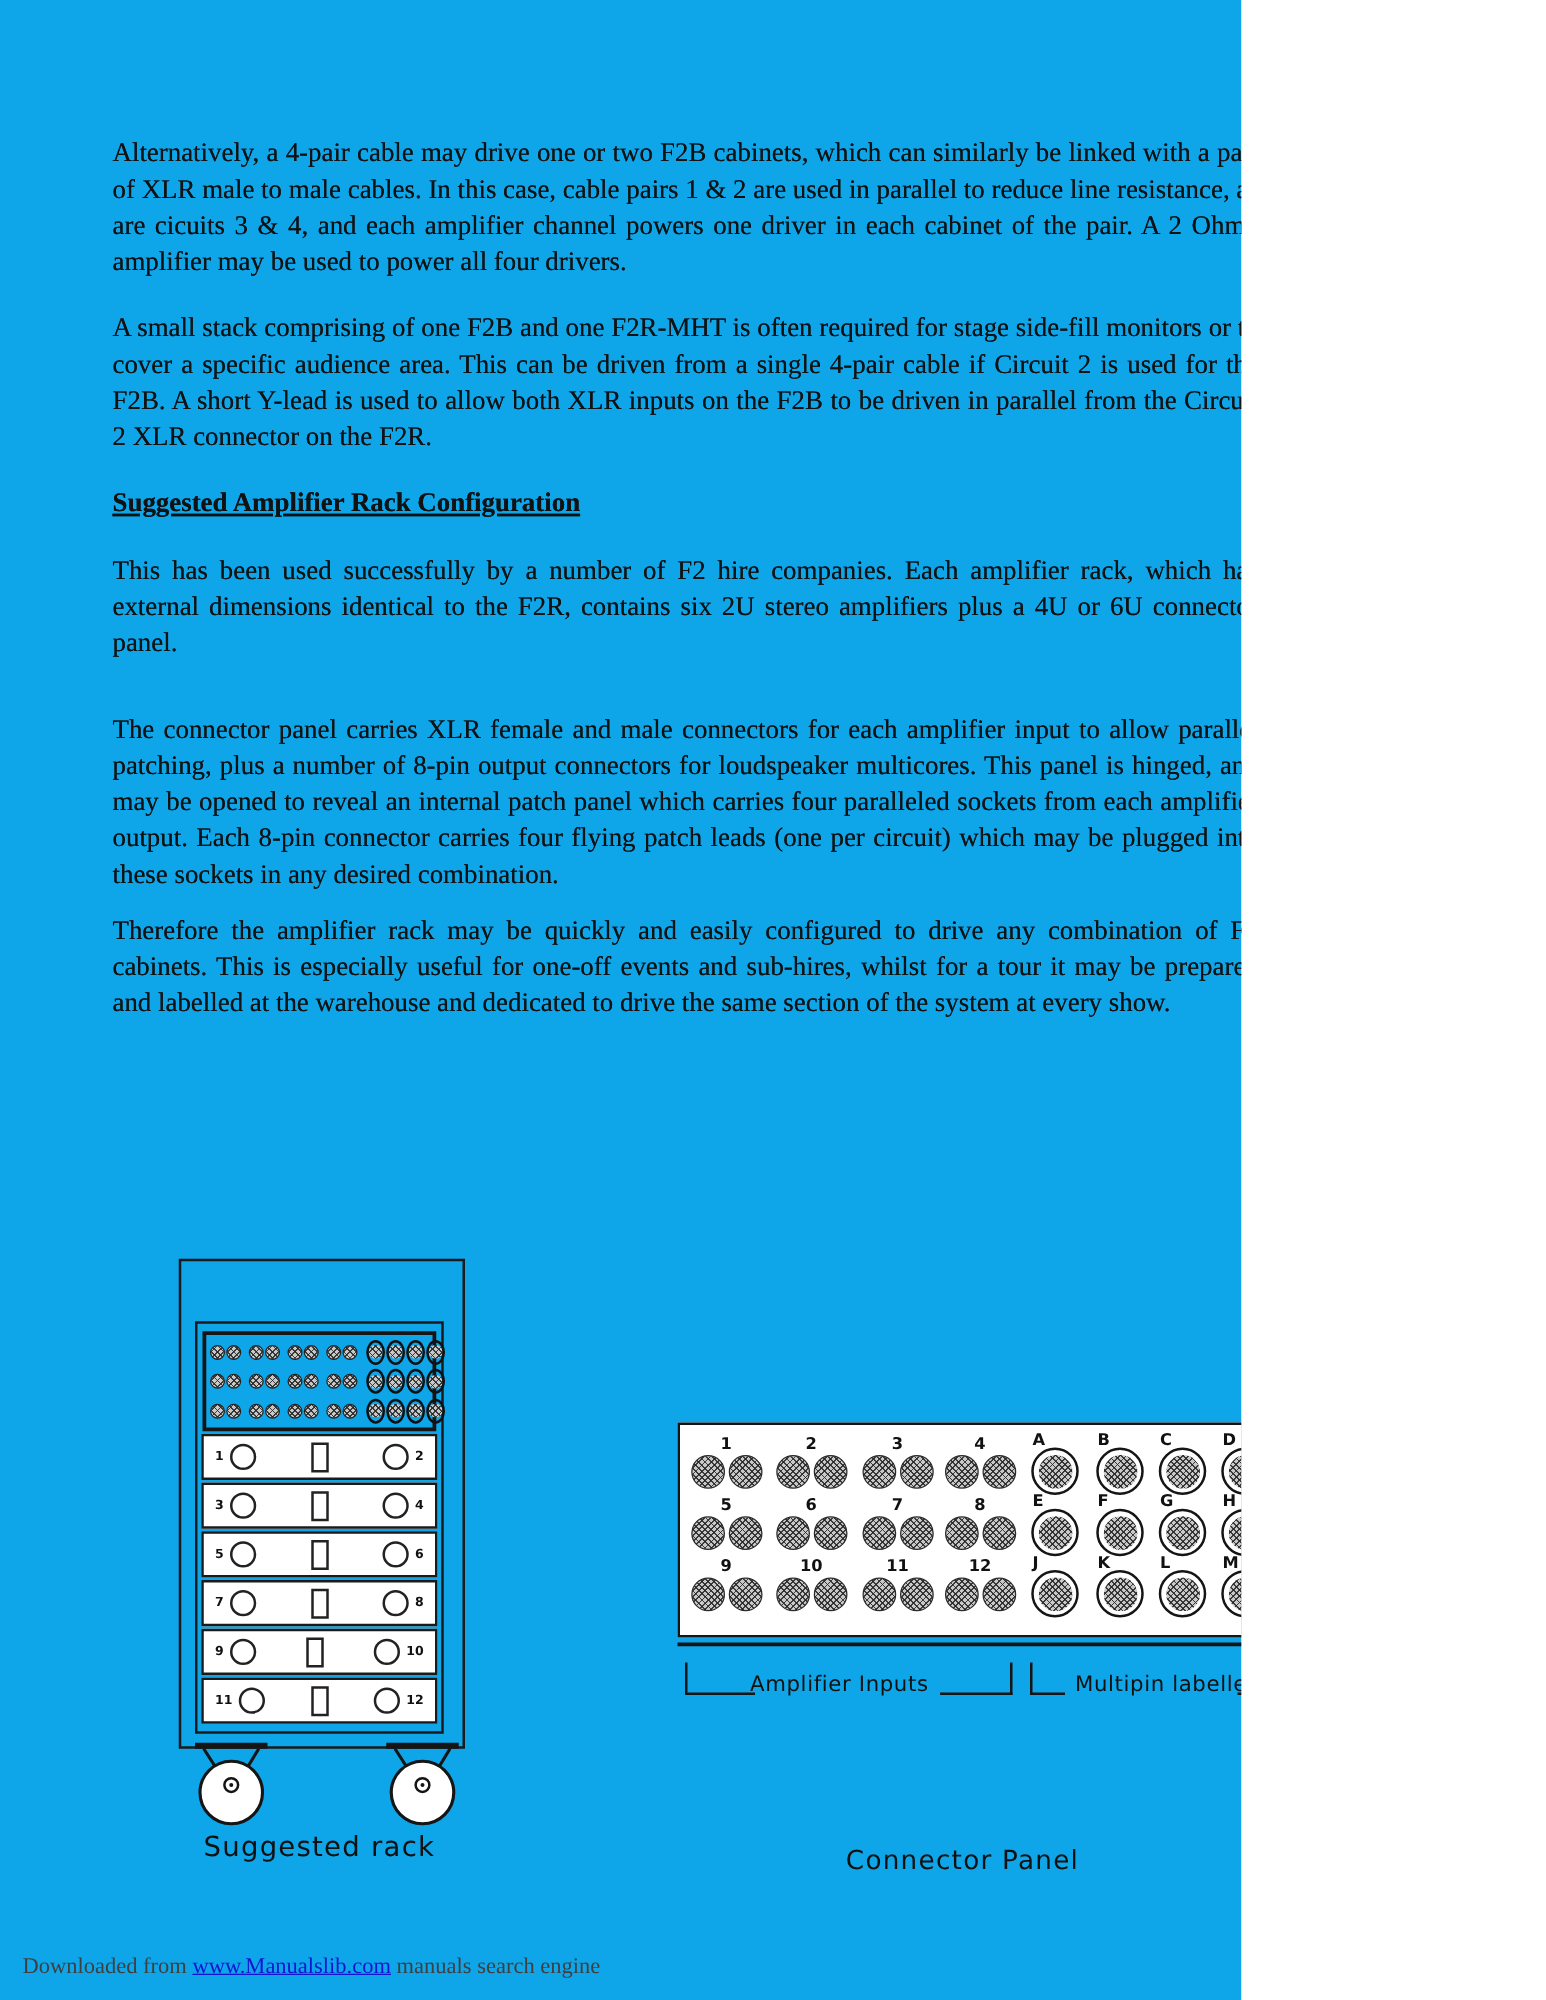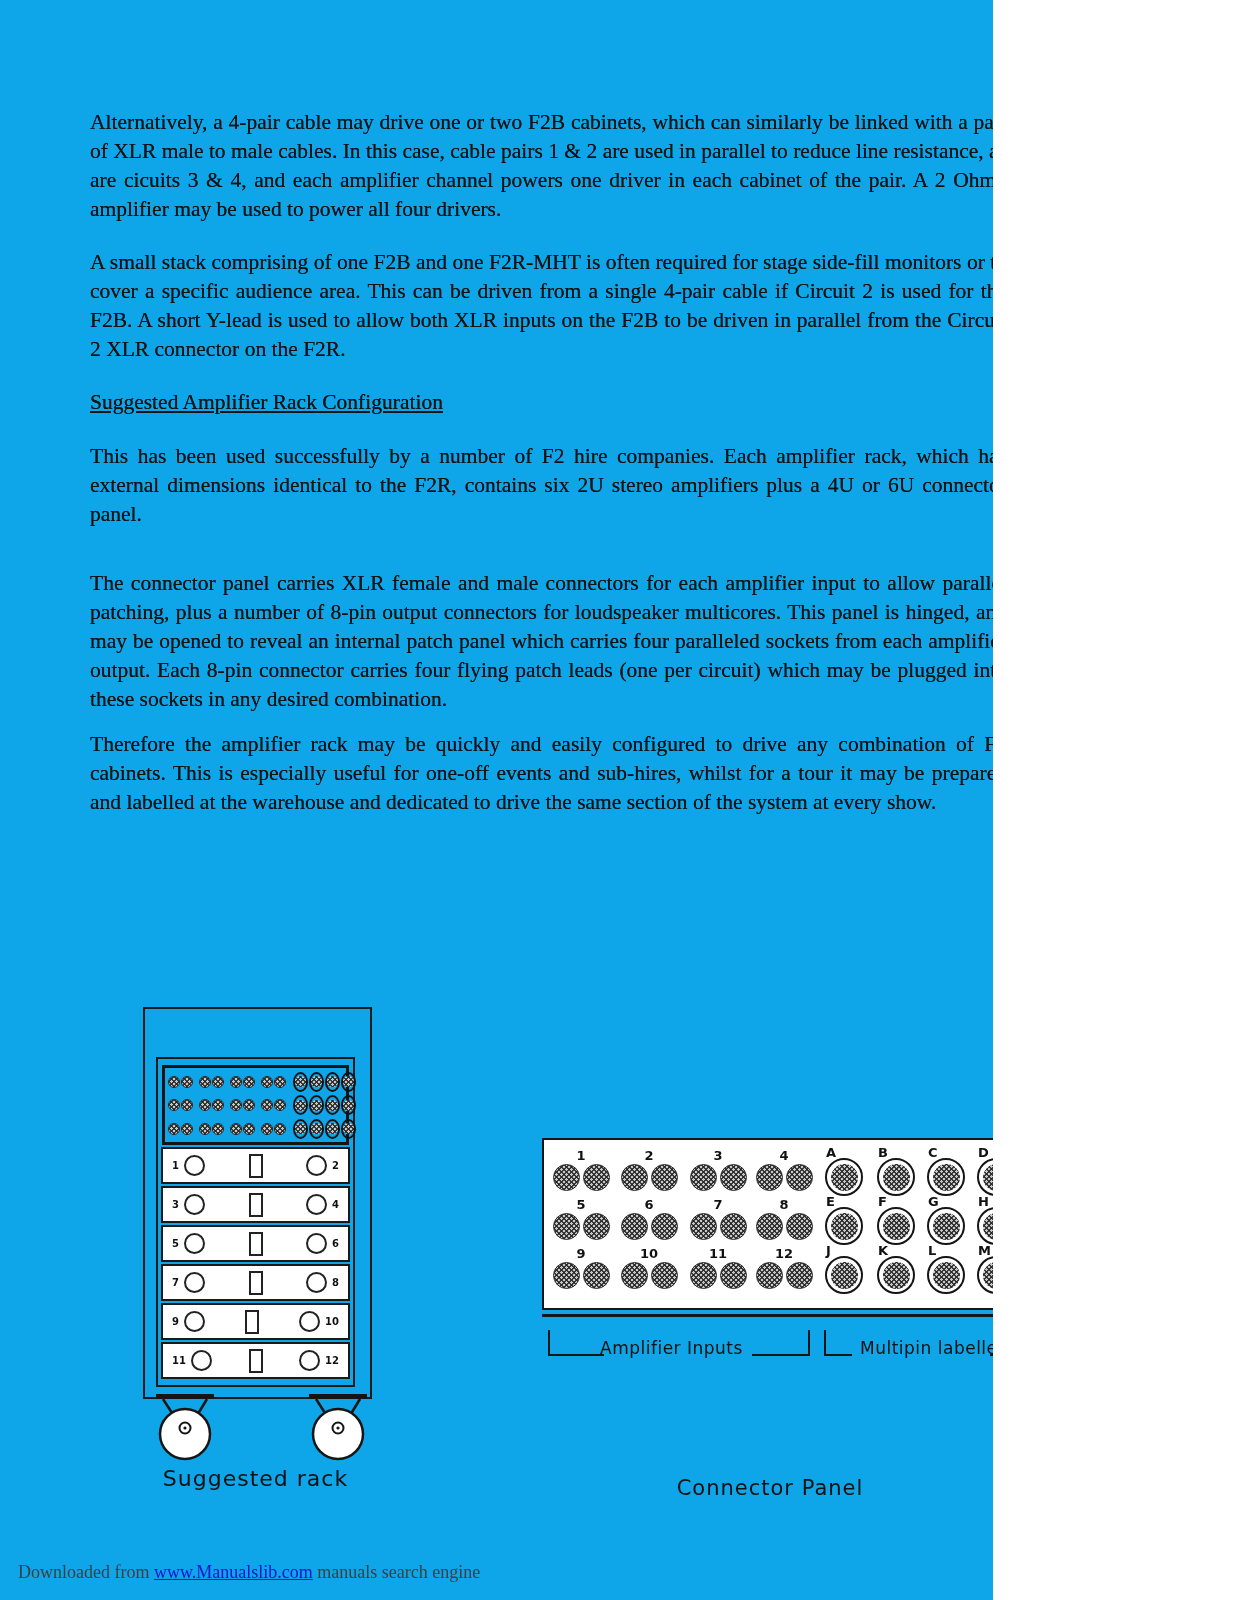--- a/index.html
+++ b/index.html
@@ -4,21 +4,21 @@
 <style>
   html,body{margin:0;padding:0;background:#fff;}
   #page{position:relative;width:993px;height:1600px;background:#0ea5e9;overflow:hidden;
         font-family:"Liberation Serif",serif;color:#121212;}
 
   
   .textcol{position:absolute;left:90px;top:108px;width:917px;}
   .p{margin:0;font-size:21.5px;line-height:29px;text-align:justify;
      text-shadow:0 0 0.5px rgba(0,0,0,.75);}
   .p2{margin-top:24px;} .p3{margin-top:17px;}
-  .heading{margin:24px 0 0 0;font-size:21.5px;line-height:29px;font-weight:normal;
+  .heading{margin:24px 0 0 0;font-size:21.5px;line-height:29px;font-weight:bold;
            text-decoration:underline;text-shadow:0 0 0.5px rgba(0,0,0,.8);}
   .p4{margin-top:25px;} .p5{margin-top:40px;} .p6{margin-top:16px;} .p7{margin-top:23px;}
 
   
   .hatch{background:
     repeating-linear-gradient(45deg,rgba(35,35,35,.85) 0 1px,transparent 1px 3.5px),
     repeating-linear-gradient(-45deg,rgba(35,35,35,.85) 0 1px,transparent 1px 3.5px),
     #c8c8c8;}
 
   

